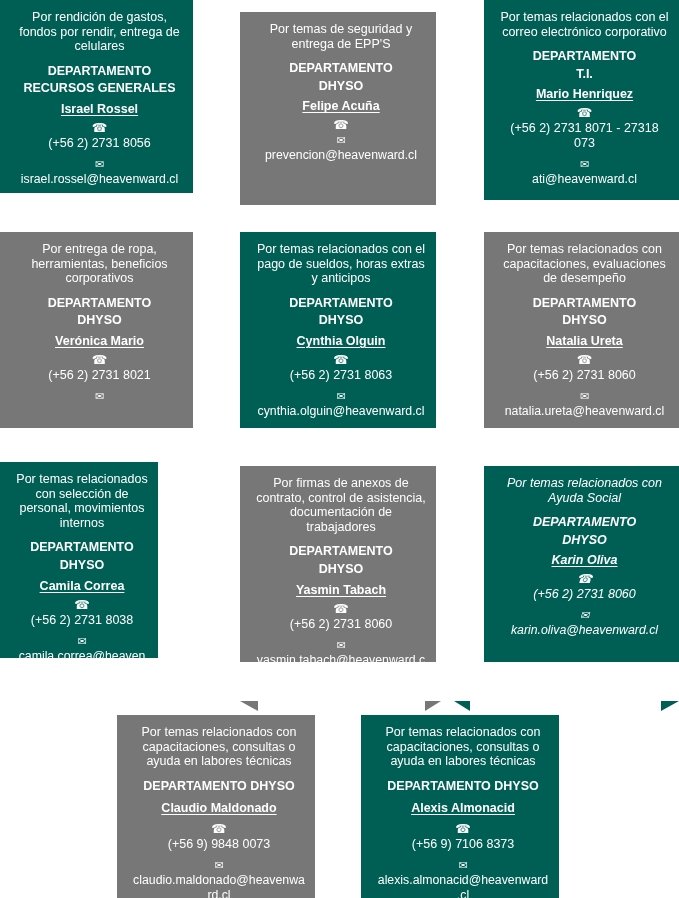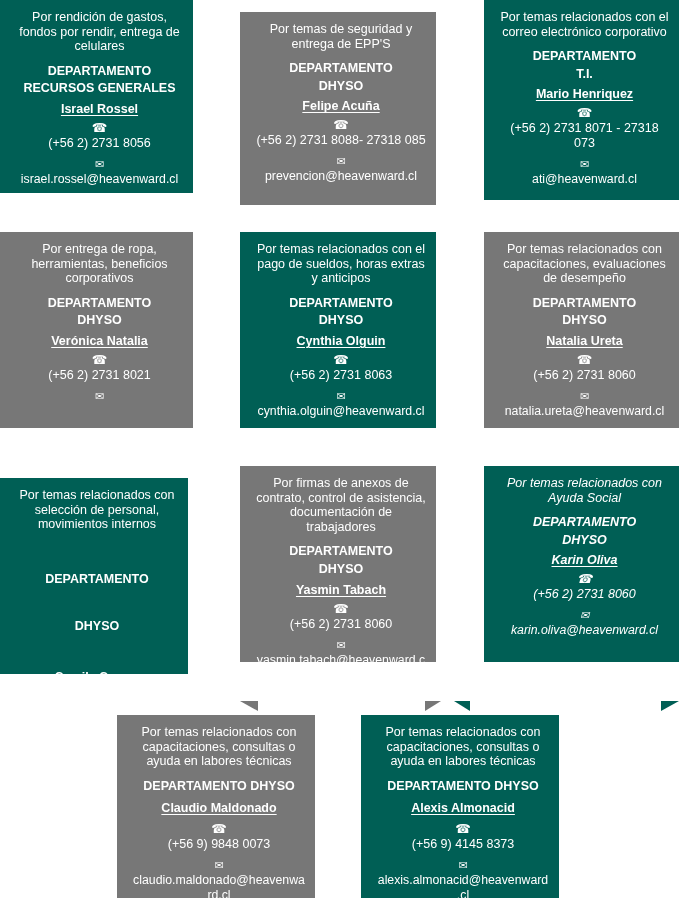--- a/index.html
+++ b/index.html
@@ -86,21 +86,21 @@
 
   
   #card-1 { left: 0px;   top: 0px;   width: 193px; height: 193px; }
   #card-2 { left: 240px; top: 12px;   width: 196px; height: 193px; }
   #card-3 { left: 484px; top: 0px;   width: 195px; height: 200px; }
   
   #card-4 { left: 0px;   top: 232px; width: 193px; height: 196px; }
   #card-5 { left: 240px; top: 232px; width: 196px; height: 196px; }
   #card-6 { left: 484px; top: 232px; width: 195px; height: 196px; }
   
-  #card-7 { left: 0px;   top: 478px; width: 188px; height: 196px; gap: 30px; }
+  #card-7 { left: 0px;   top: 462px; width: 158px; height: 196px; }
   #card-8 { left: 240px; top: 466px; width: 196px; height: 196px; }
   #card-9 { left: 484px; top: 466px; width: 195px; height: 196px; font-style: italic; }
   
   #card-10 { left: 117px; top: 715px; width: 198px; height: 183px; }
   #card-11 { left: 361px; top: 715px; width: 198px; height: 183px; }
 
   
   .tri {
     position: absolute;
     width: 0; height: 0;
@@ -141,41 +141,40 @@
     <div class="glyph mail">✉</div>
     <div class="email">israel.rossel@heavenward.cl</div>
   </div>
 
   <div class="card gray" id="card-2">
     <div class="subject">Por temas de seguridad y entrega de EPP'S</div>
     <div class="dept">DEPARTAMENTO</div>
     <div class="dept">DHYSO</div>
     <div class="person">Felipe Acuña</div>
     <div class="glyph phone">☎</div>
-    <div class="phone-num">(+56 2) 2731 8088- 27318 085</div>
     <div class="glyph mail">✉</div>
     <div class="email">prevencion@heavenward.cl</div>
   </div>
 
   <div class="card green" id="card-3">
     <div class="subject">Por temas relacionados con el correo electrónico corporativo</div>
     <div class="dept">DEPARTAMENTO</div>
     <div class="dept">T.I.</div>
     <div class="person">Mario Henriquez</div>
     <div class="glyph phone">☎</div>
     <div class="phone-num">(+56 2) 2731 8071 - 27318 073</div>
     <div class="glyph mail">✉</div>
     <div class="email">ati@heavenward.cl</div>
   </div>
 
   <div class="card gray" id="card-4">
     <div class="subject">Por entrega de ropa, herramientas, beneficios corporativos</div>
     <div class="dept">DEPARTAMENTO</div>
     <div class="dept">DHYSO</div>
-    <div class="person">Verónica Natalia</div>
+    <div class="person">Verónica Mario</div>
     <div class="glyph phone">☎</div>
     <div class="phone-num">(+56 2) 2731 8021</div>
     <div class="glyph mail">✉</div>
   </div>
 
   <div class="card green" id="card-5">
     <div class="subject">Por temas relacionados con el pago de sueldos, horas extras y anticipos</div>
     <div class="dept">DEPARTAMENTO</div>
     <div class="dept">DHYSO</div>
     <div class="person">Cynthia Olguin</div>
@@ -237,21 +236,21 @@
     <div class="phone-num">(+56 9) 9848 0073</div>
     <div class="glyph mail">✉</div>
     <div class="email">claudio.maldonado@heavenward.cl</div>
   </div>
 
   <div class="card green wide" id="card-11">
     <div class="subject">Por temas relacionados con capacitaciones, consultas o ayuda en labores técnicas</div>
     <div class="dept">DEPARTAMENTO DHYSO</div>
     <div class="person">Alexis Almonacid</div>
     <div class="glyph phone">☎</div>
-    <div class="phone-num">(+56 9) 4145 8373</div>
+    <div class="phone-num">(+56 9) 7106 8373</div>
     <div class="glyph mail">✉</div>
     <div class="email">alexis.almonacid@heavenward.cl</div>
   </div>
 
   <div class="tri" id="tri-a"></div>
   <div class="tri" id="tri-b"></div>
   <div class="tri" id="tri-c"></div>
   <div class="tri" id="tri-d"></div>
 
 </div>

